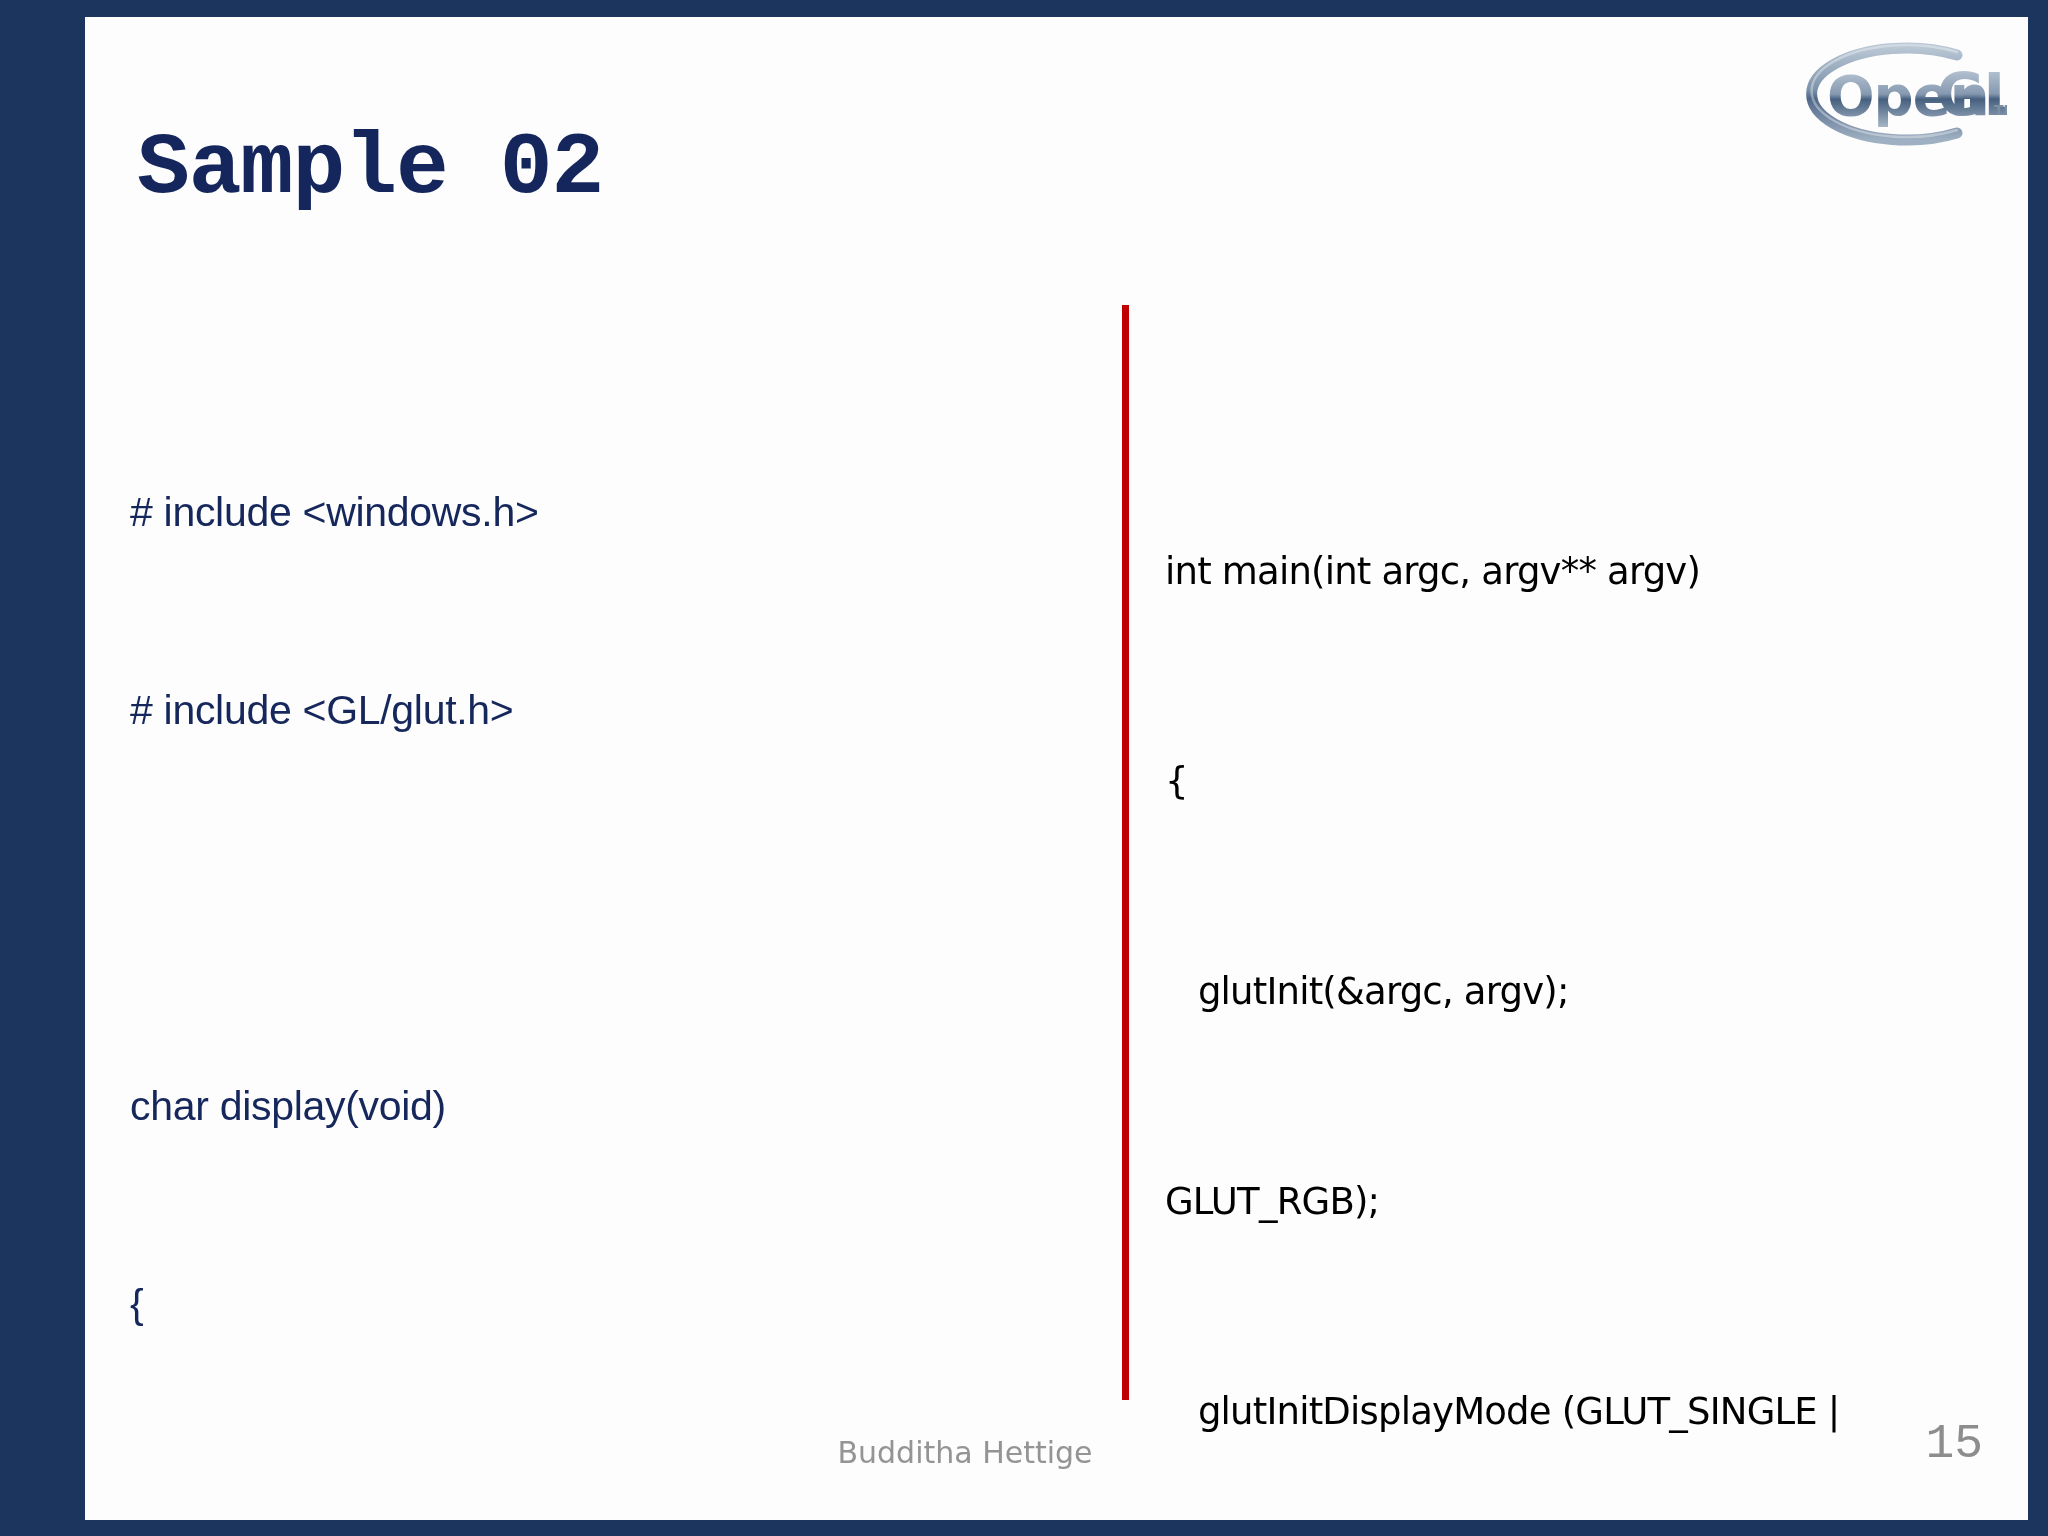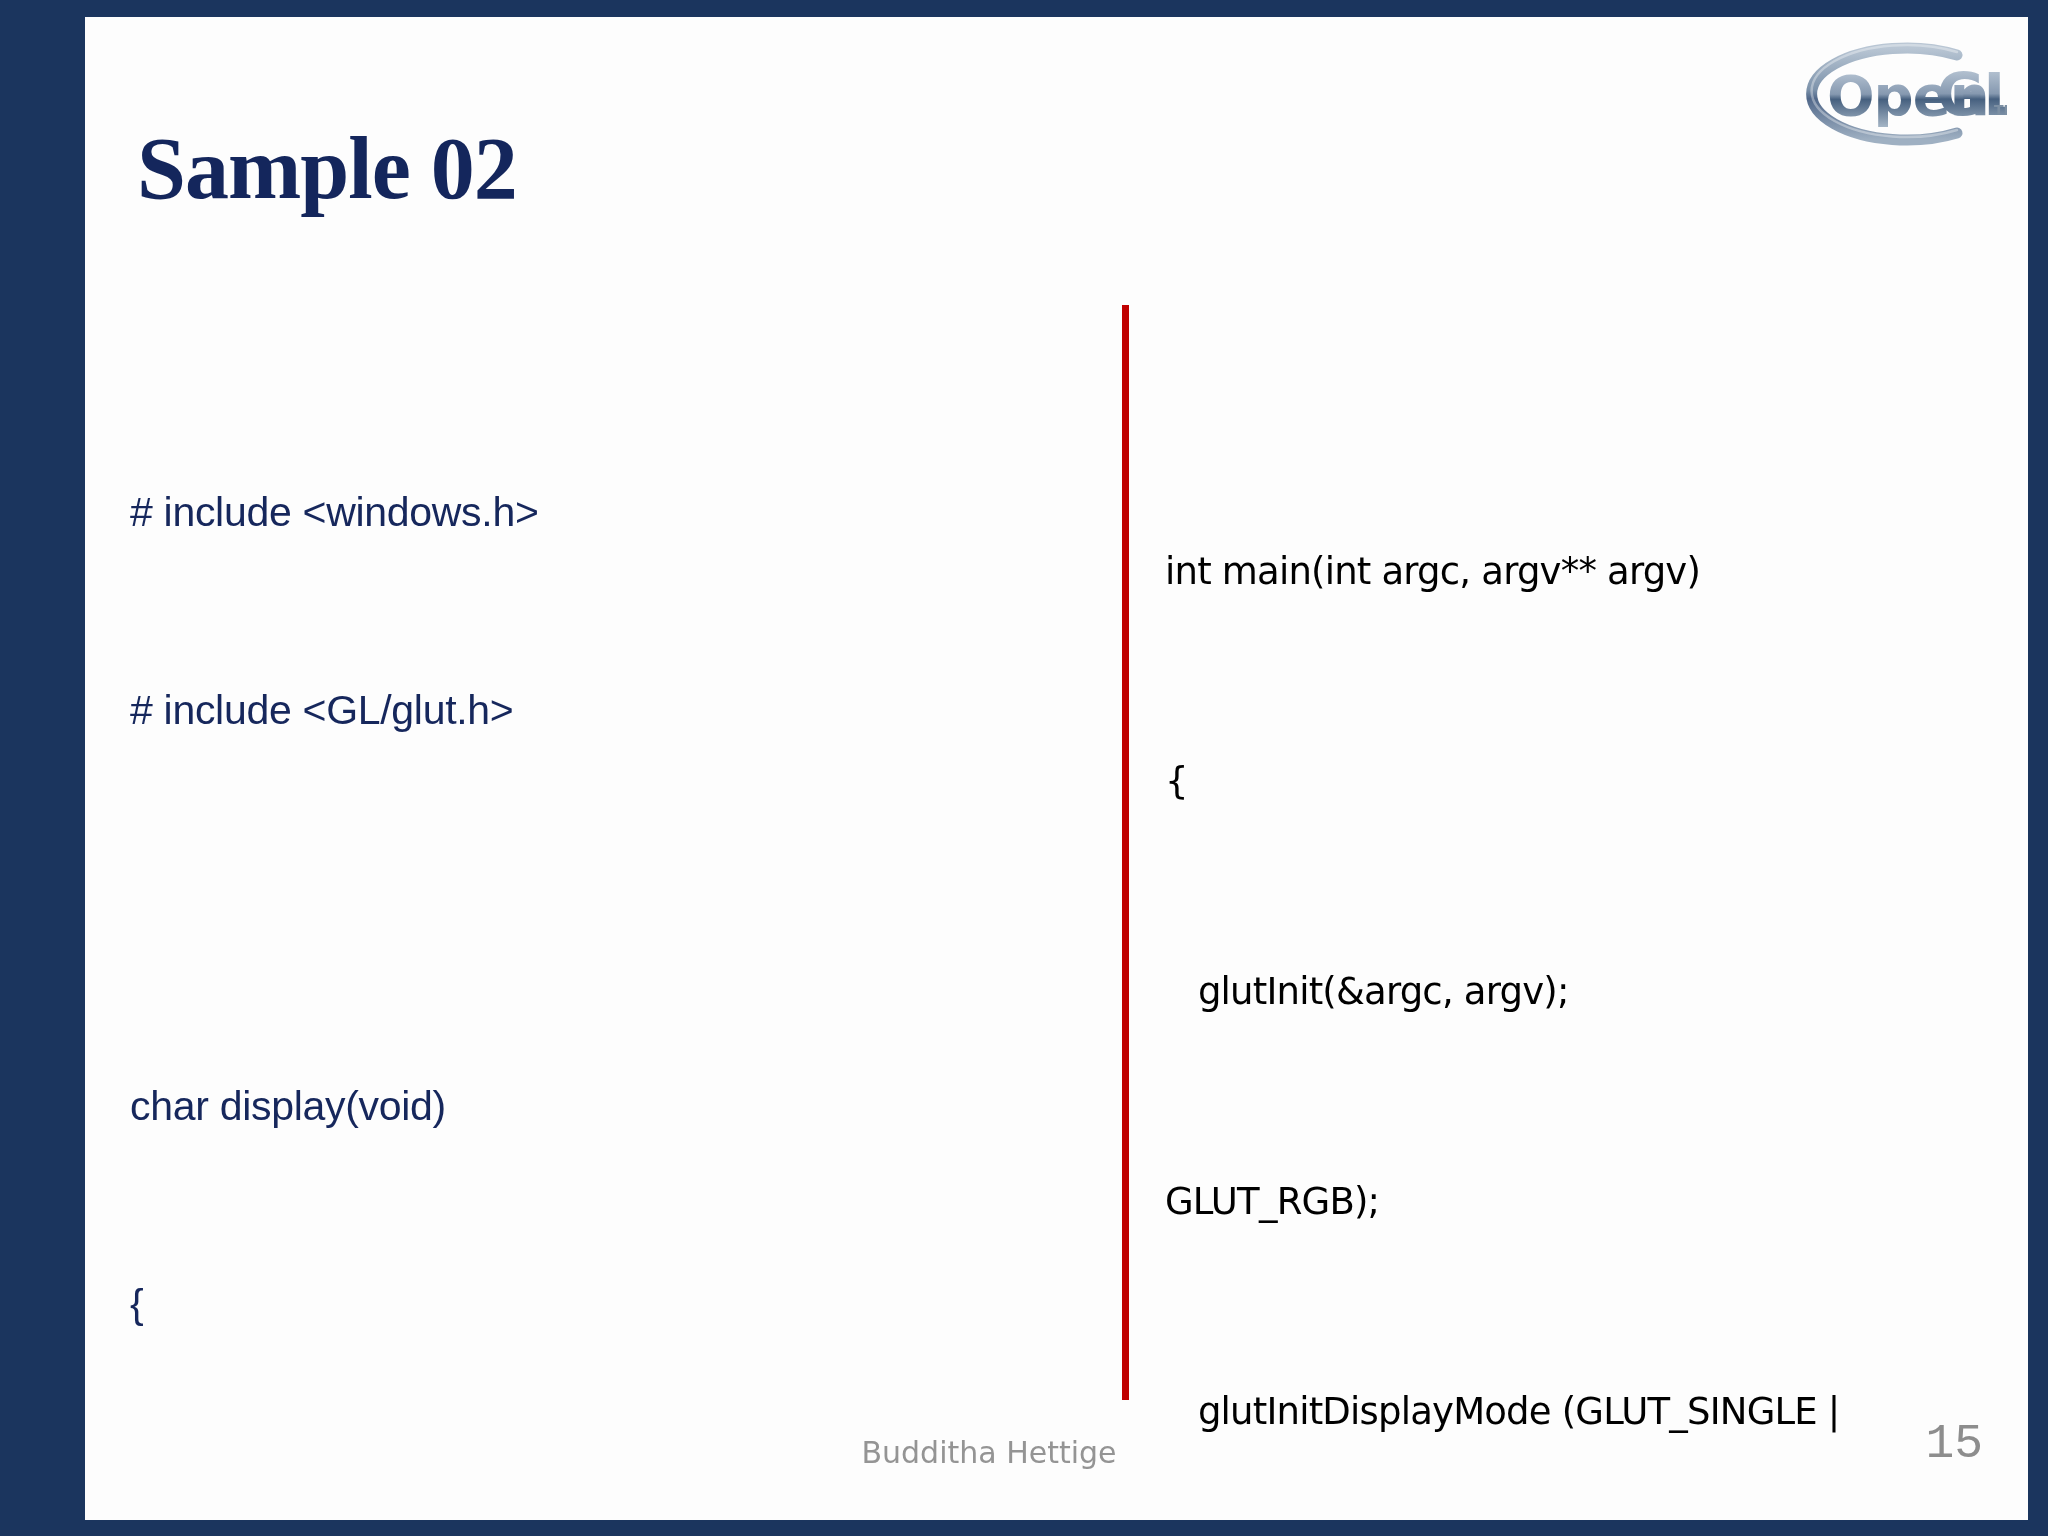--- a/index.html
+++ b/index.html
@@ -30,21 +30,21 @@
     height: 1503px;
     background: #fdfdfd;
     overflow: hidden;
   }
 
   
   #page-title {
     position: absolute;
     left: 52px;
     top: 108px;
-    font-family: Liberation Serif, serif;
+    font-family: Liberation Mono, monospace;
     font-weight: bold;
     font-size: 88px;
     line-height: 1;
     letter-spacing: -1px;
     color: #14265c;
     white-space: nowrap;
   }
 
   
   #opengl-logo {
@@ -102,21 +102,20 @@
   
   #footer-author {
     position: absolute;
     left: 0;
     top: 1418px;
     width: 1760px;
     text-align: center;
     font-family: "DejaVu Sans", sans-serif;
     font-size: 30px;
     color: #949494;
-    padding-left: 24px;
   }
   #footer-page-number {
     position: absolute;
     right: 45px;
     top: 1400px;
     font-family: Liberation Mono, monospace;
     font-size: 48px;
     color: #8d8d8d;
   }
 </style>

